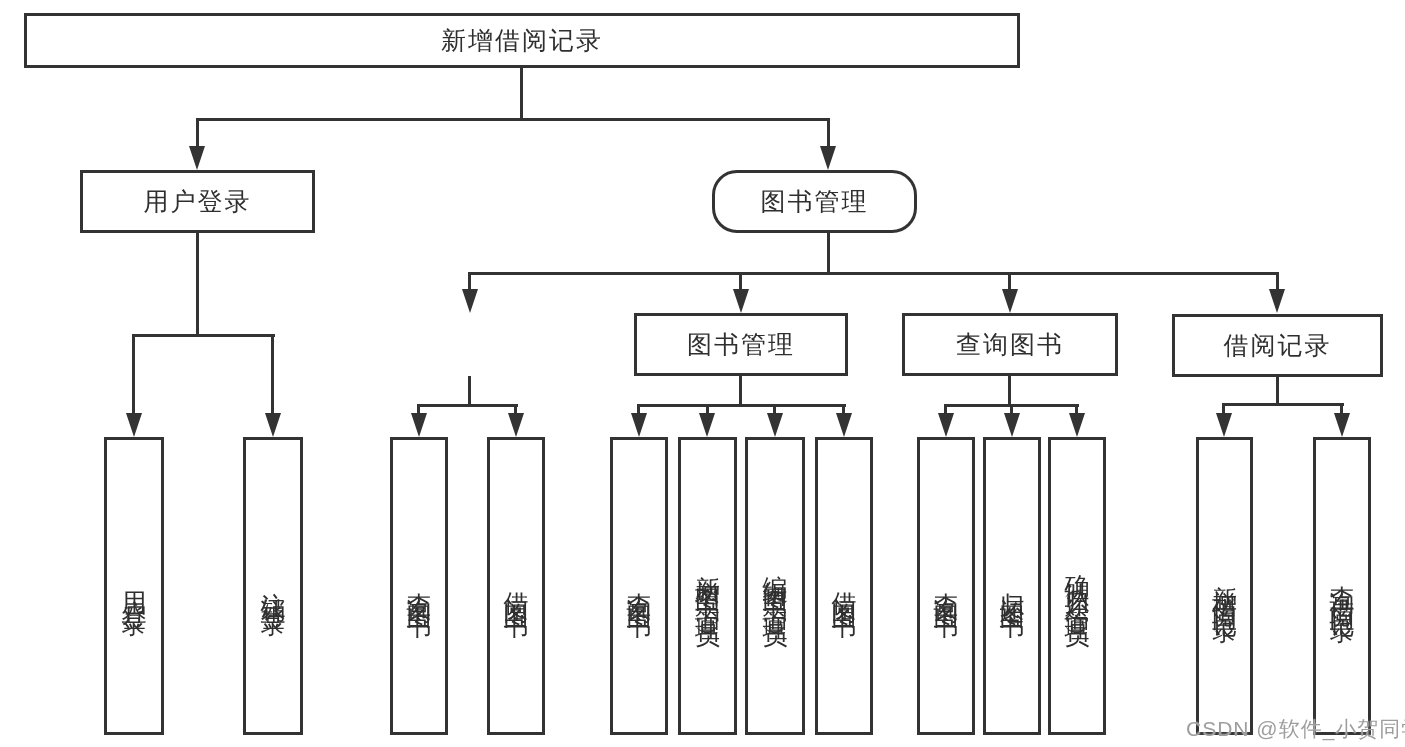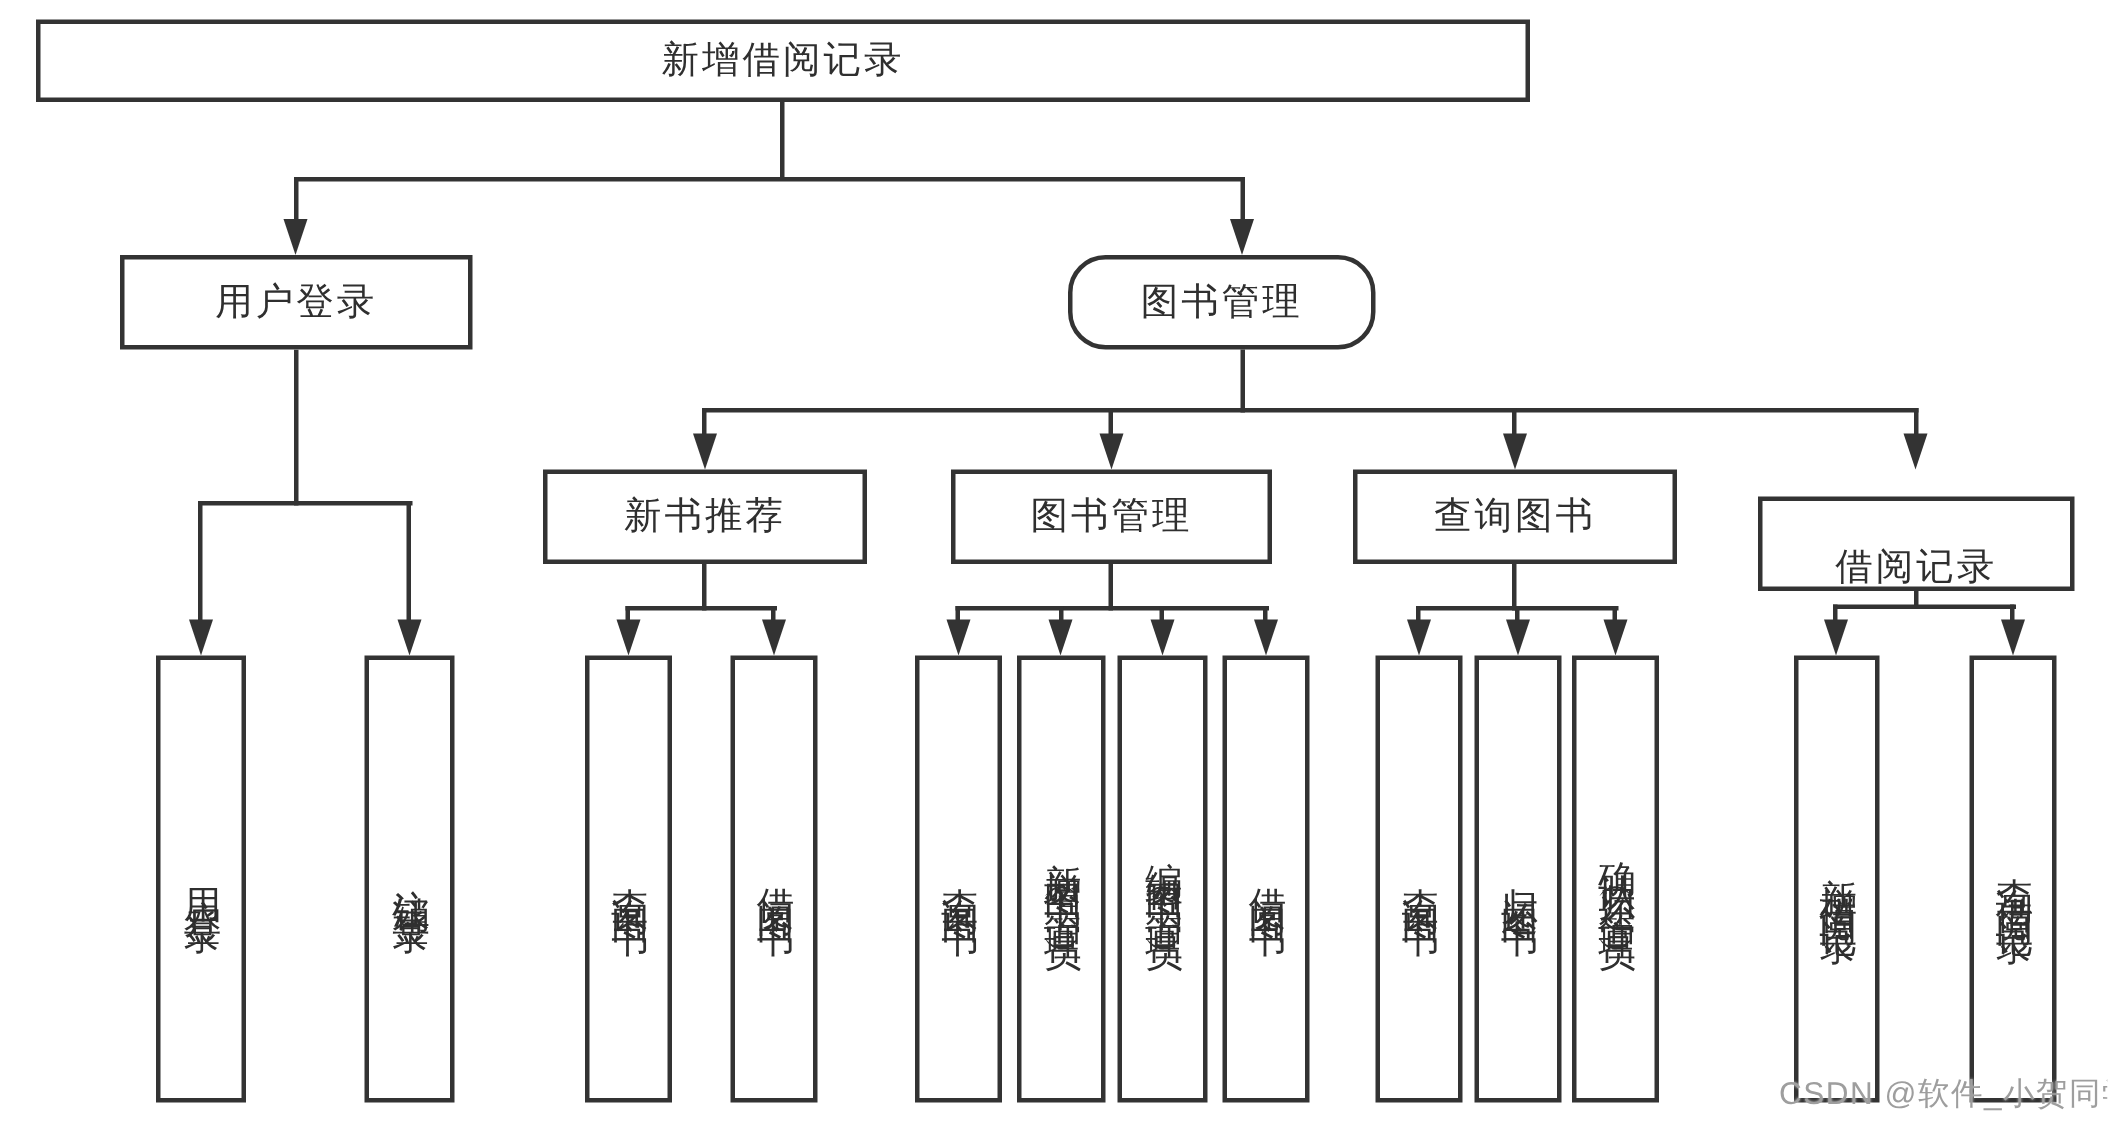--- a/index.html
+++ b/index.html
@@ -117,30 +117,27 @@
     <span>新增借阅记录</span>
   </div>
 
   <div class="box" style="left:80px;top:170px;width:235px;height:63px;">
     <span>用户登录</span>
   </div>
   <div class="box" style="left:712px;top:170px;width:205px;height:63px;border-radius:25px;">
     <span>图书管理</span>
   </div>
 
-  <div class="box" style="left:362px;top:313px;width:216px;height:63px;">
-    <span>新书推荐</span>
-  </div>
   <div class="box" style="left:634px;top:313px;width:214px;height:63px;">
     <span>图书管理</span>
   </div>
   <div class="box" style="left:902px;top:313px;width:216px;height:63px;">
     <span>查询图书</span>
   </div>
-  <div class="box" style="left:1172px;top:331px;width:211px;height:63px;align-items:flex-end;">
+  <div class="box" style="left:1172px;top:314px;width:211px;height:63px;">
     <span>借阅记录</span>
   </div>
 
   <div class="box v" style="left:104px;top:437px;width:60px;height:298px;">
     <span>用户登录</span>
   </div>
   <div class="box v" style="left:243px;top:437px;width:60px;height:298px;">
     <span>注销登录</span>
   </div>
 

